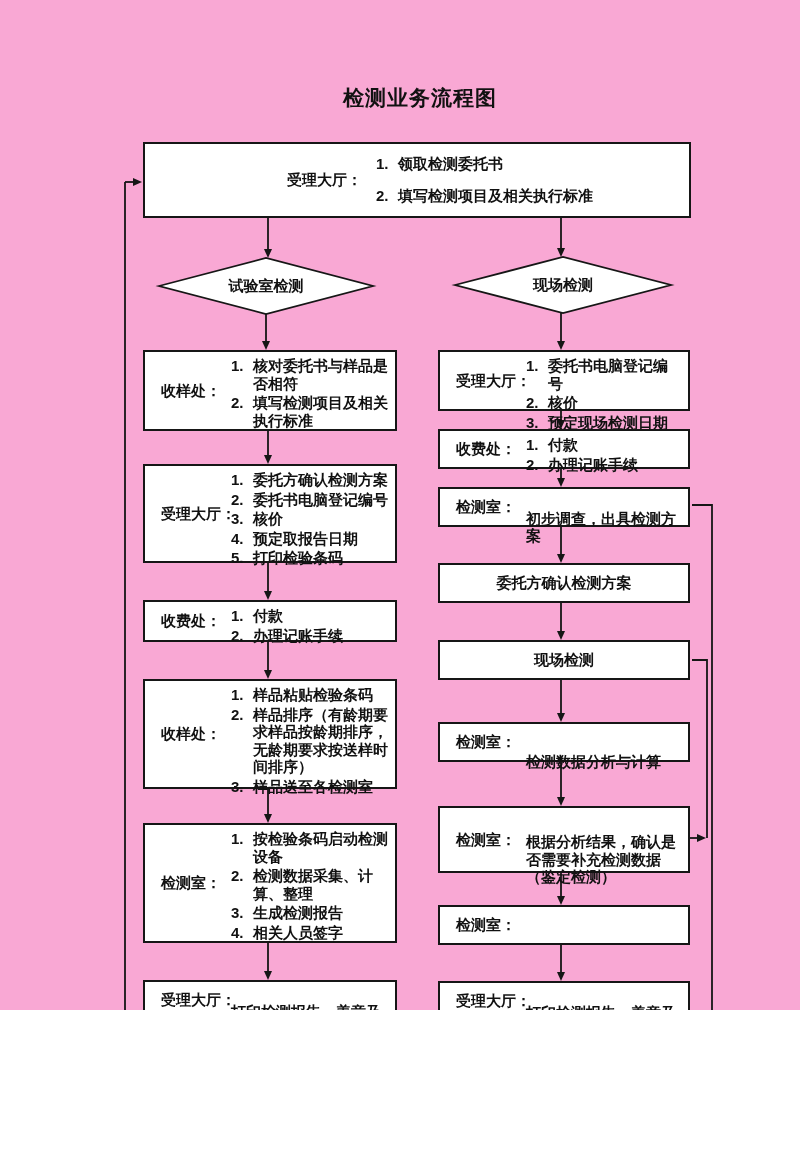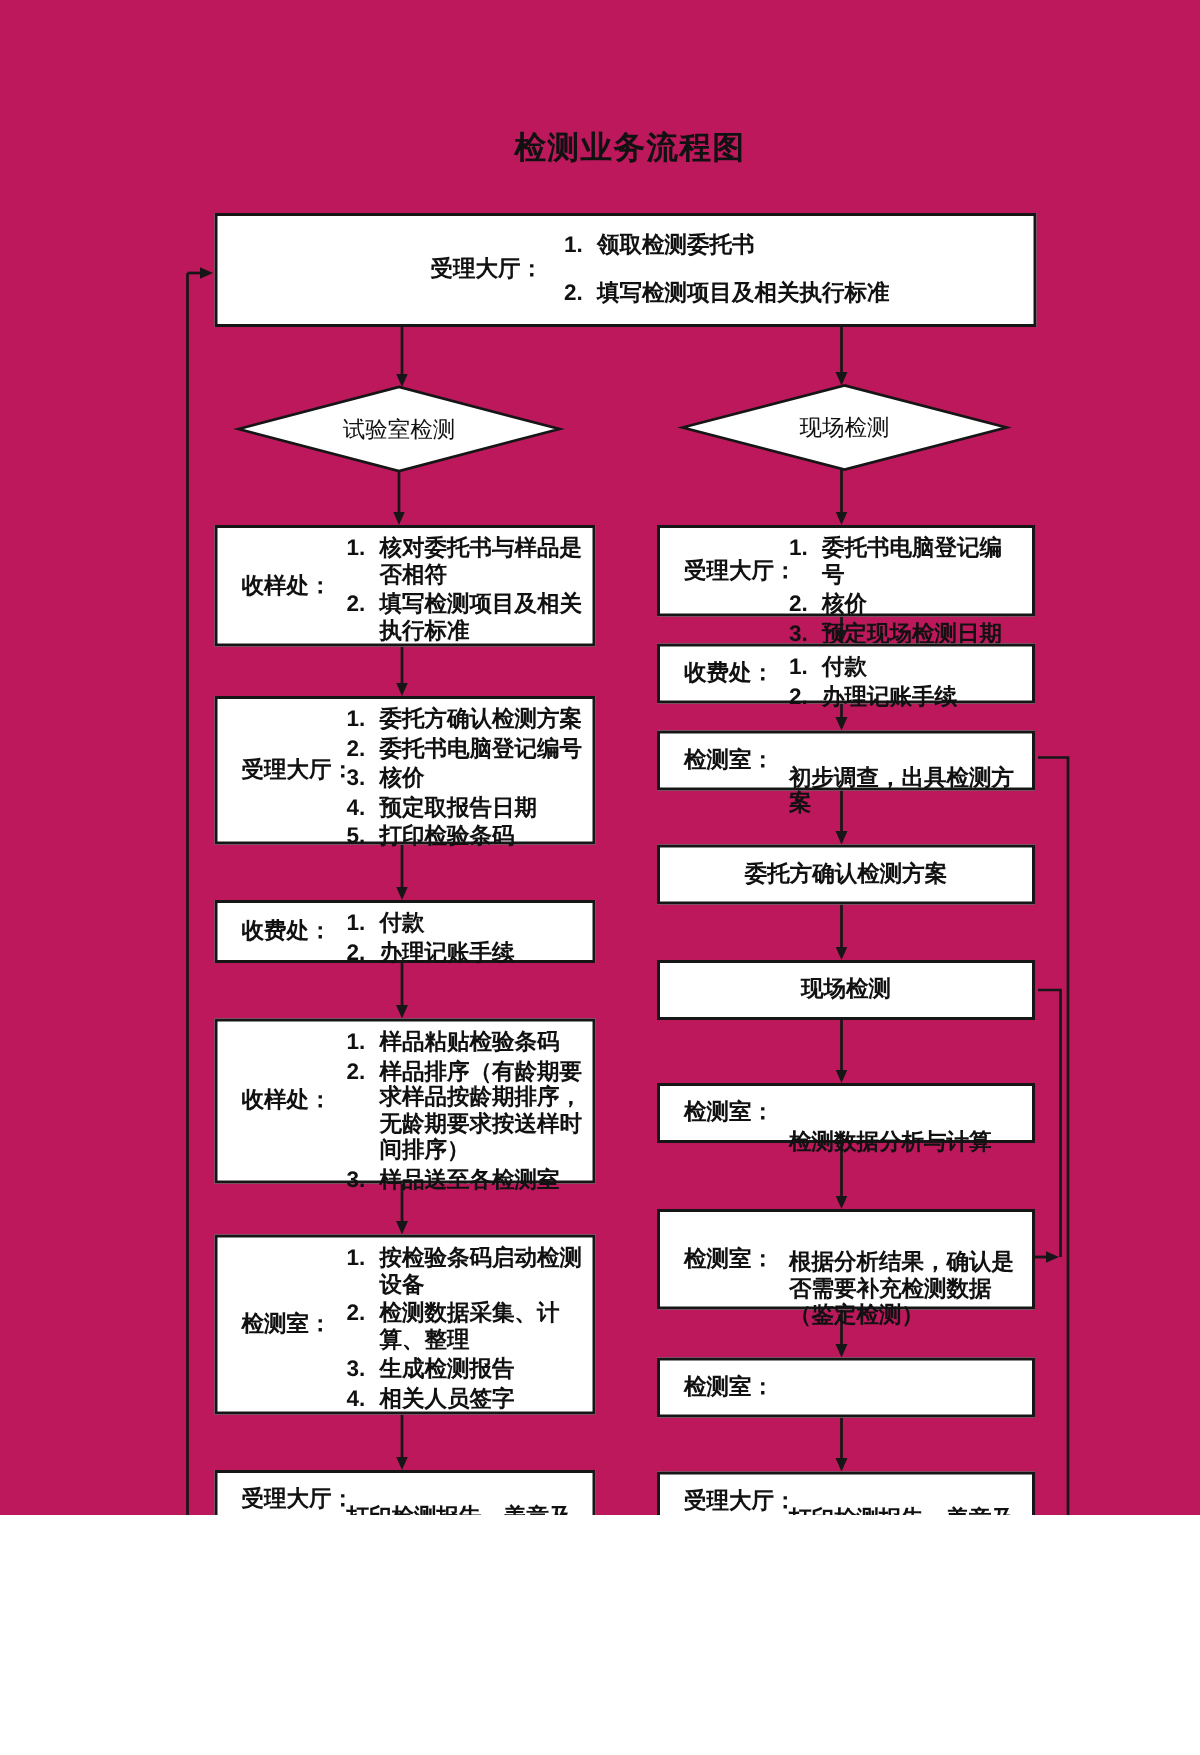--- a/index.html
+++ b/index.html
@@ -1,30 +1,30 @@
 <!DOCTYPE html>
 <html><head>
 <meta charset="utf-8">
 <style>
   html,body{margin:0;padding:0;background:#fff;}
   body{width:800px;height:1170px;font-family:"Liberation Sans","DejaVu Sans",sans-serif;}
-  .page{position:relative;width:800px;height:1010px;background:#be185d;overflow:hidden;color:#111;}
+  .page{position:relative;width:800px;height:1010px;background:#f9a8d4;overflow:hidden;color:#111;}
   .title{position:absolute;top:84px;left:343px;font-size:21px;font-weight:700;letter-spacing:1px;white-space:nowrap;}
   .node{position:absolute;border:2px solid #161616;background:#fff;display:flex;
         font-size:15px;font-weight:700;line-height:17.5px;color:#111;box-sizing:border-box;}
   .node .label{flex:none;width:86px;padding-left:16px;box-sizing:border-box;align-self:center;white-space:nowrap;}
   .node .content{flex:1;display:flex;flex-direction:column;justify-content:space-around;padding:4px 6px 4px 0;}
   .item{display:flex;align-items:flex-start;margin:1px 0;}
   .item .num{flex:none;width:22px;}
   .item .txt{flex:1;}
   .node .ptext{align-self:center;padding:3px 6px 3px 0;flex:1;margin-top:40px;}
   .node.center{align-items:center;justify-content:center;text-align:center;}
   .node.start .label{width:auto;padding-left:142px;}
   .node.start .content{flex:none;margin-left:14px;min-width:330px;}
-  .dtext{position:absolute;font-size:15px;font-weight:400;text-align:center;color:#111;}
+  .dtext{position:absolute;font-size:15px;font-weight:700;text-align:center;color:#111;}
   svg.wires{position:absolute;left:0;top:0;width:800px;height:1170px;pointer-events:none;}
 </style>
 </head>
 <body>
 
 <div class="page">
 
   <svg class="wires" viewBox="0 0 800 1170">
     <defs>
       <marker id="ah" markerWidth="10" markerHeight="9" refX="1" refY="4" orient="auto" markerUnits="userSpaceOnUse">

